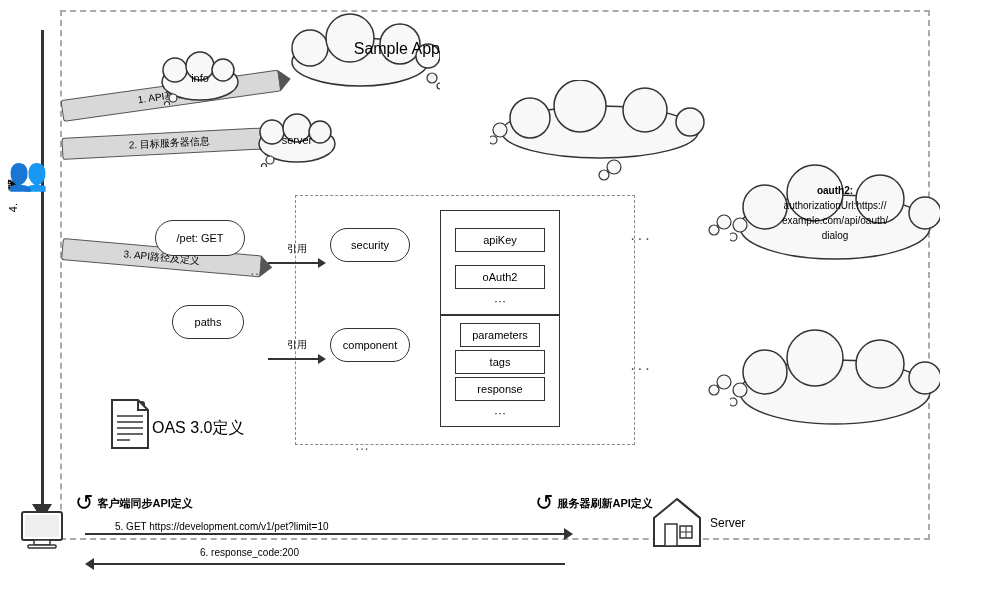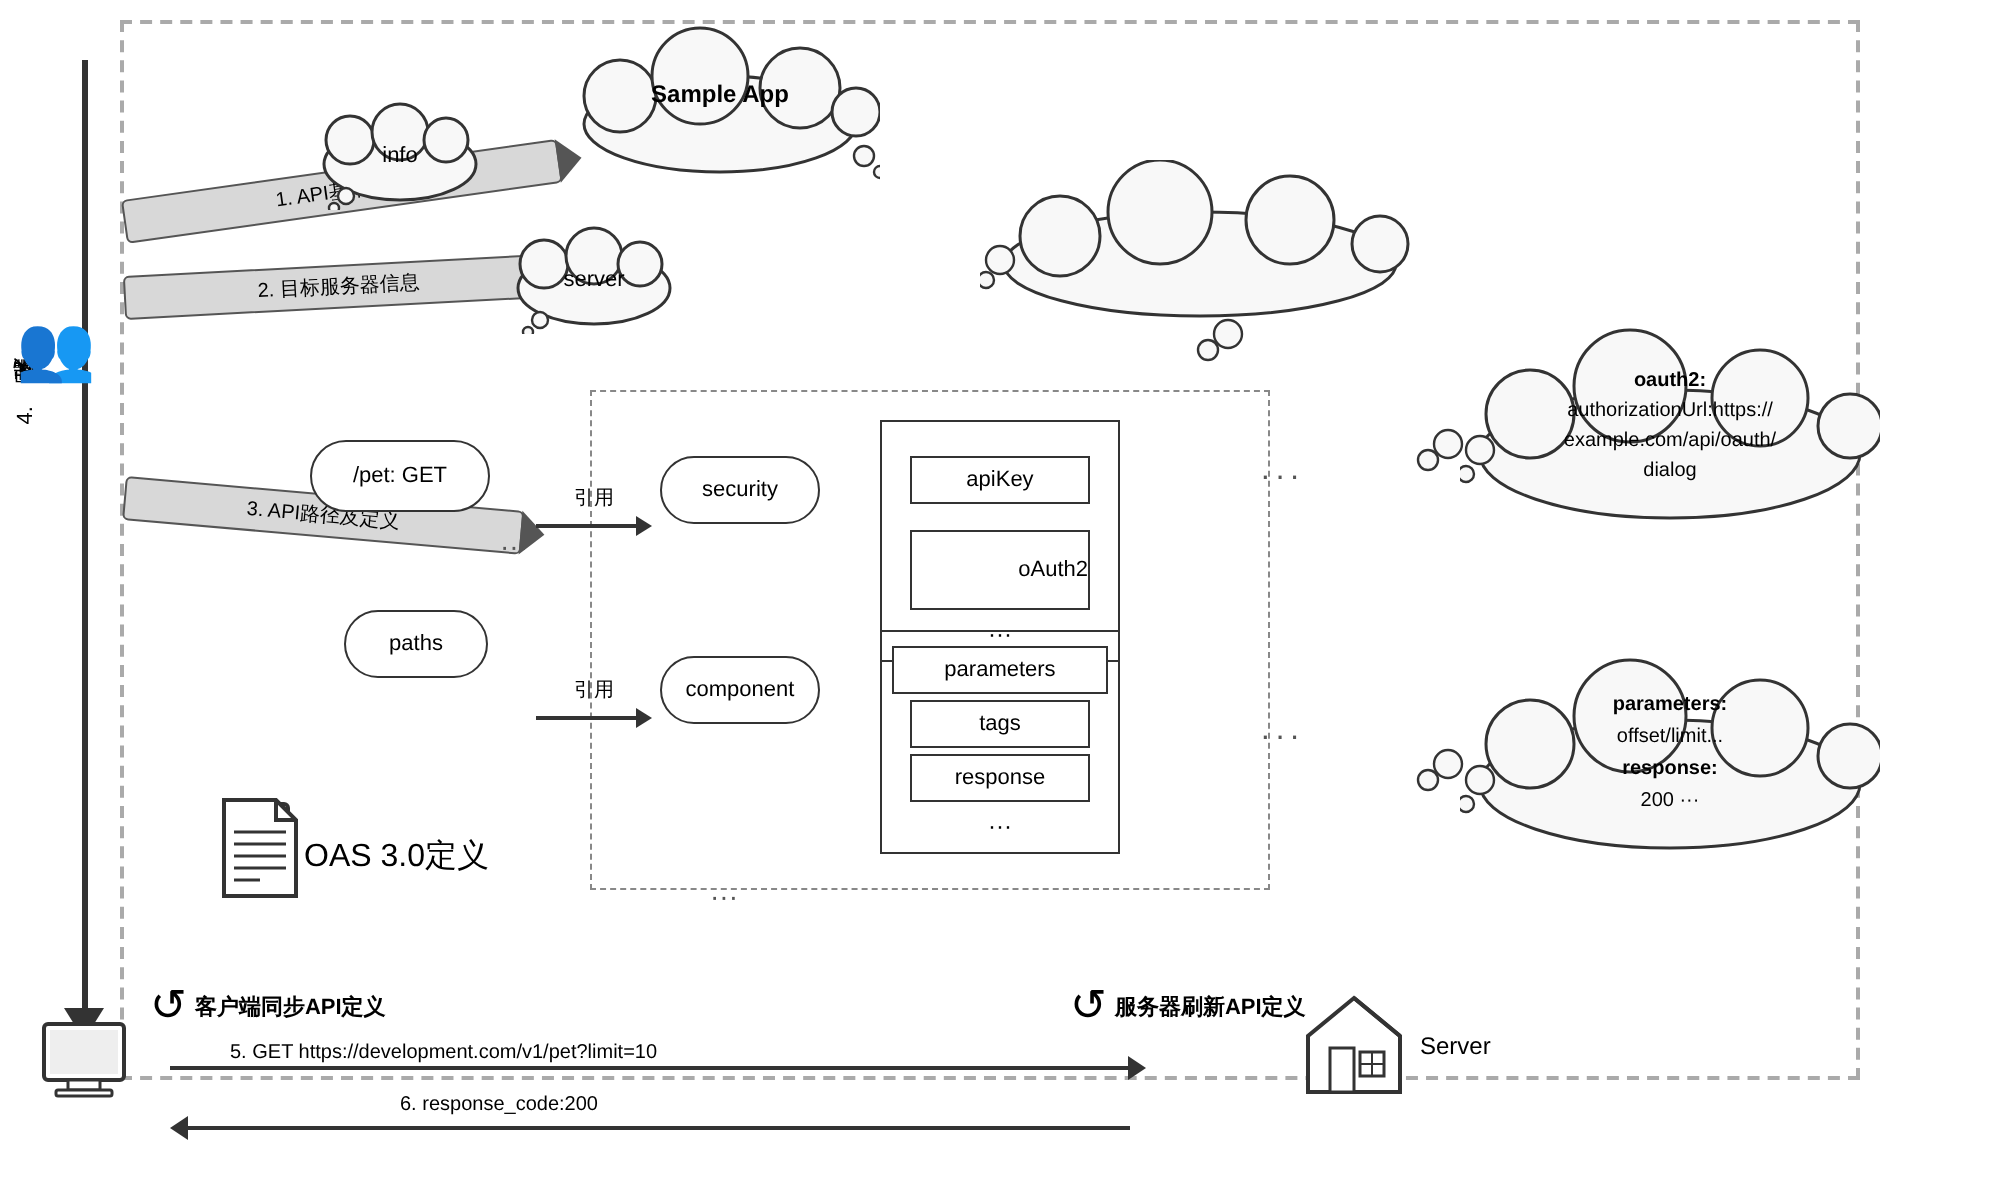--- a/index.html
+++ b/index.html
@@ -110,21 +110,21 @@
   <svg width="160" height="80" viewBox="0 0 160 80">
     <ellipse cx="80" cy="52" rx="68" ry="24" fill="#f8f8f8" stroke="#333" stroke-width="1.5"></ellipse>
     <circle cx="30" cy="38" r="18" fill="#f8f8f8" stroke="#333" stroke-width="1.5"></circle>
     <circle cx="70" cy="28" r="24" fill="#f8f8f8" stroke="#333" stroke-width="1.5"></circle>
     <circle cx="120" cy="34" r="20" fill="#f8f8f8" stroke="#333" stroke-width="1.5"></circle>
     <circle cx="148" cy="46" r="12" fill="#f8f8f8" stroke="#333" stroke-width="1.5"></circle>
 
     <circle cx="152" cy="68" r="5" fill="#f8f8f8" stroke="#333" stroke-width="1.2"></circle>
     <circle cx="160" cy="76" r="3" fill="#f8f8f8" stroke="#333" stroke-width="1.2"></circle>
   </svg>
-  <span style="position:absolute; top:30px; left:0; width:160px; text-align:center; font-size:12px;font-weight:bold;">Sample App</span>
+  <span style="position:absolute; top:30px; left:0; width:160px; text-align:right; font-size:16px;">Sample App</span>
 </div>
 
 <div style="position:absolute; left:490px; top:80px; width:220px; height:80px;">
   <svg width="220" height="80" viewBox="0 0 220 80">
     <ellipse cx="110" cy="52" rx="98" ry="26" fill="#f8f8f8" stroke="#333" stroke-width="1.5"></ellipse>
     <circle cx="40" cy="38" r="20" fill="#f8f8f8" stroke="#333" stroke-width="1.5"></circle>
     <circle cx="90" cy="26" r="26" fill="#f8f8f8" stroke="#333" stroke-width="1.5"></circle>
     <circle cx="155" cy="30" r="22" fill="#f8f8f8" stroke="#333" stroke-width="1.5"></circle>
     <circle cx="200" cy="42" r="14" fill="#f8f8f8" stroke="#333" stroke-width="1.5"></circle>
     <circle cx="10" cy="50" r="7" fill="#f8f8f8" stroke="#333" stroke-width="1.2"></circle>
@@ -153,26 +153,20 @@
 <div style="position:absolute; left:730px; top:320px; width:210px; height:110px;">
   <svg width="210" height="110" viewBox="0 0 210 110">
     <ellipse cx="105" cy="72" rx="95" ry="32" fill="#f8f8f8" stroke="#333" stroke-width="1.5"></ellipse>
     <circle cx="35" cy="52" r="22" fill="#f8f8f8" stroke="#333" stroke-width="1.5"></circle>
     <circle cx="85" cy="38" r="28" fill="#f8f8f8" stroke="#333" stroke-width="1.5"></circle>
     <circle cx="150" cy="44" r="24" fill="#f8f8f8" stroke="#333" stroke-width="1.5"></circle>
     <circle cx="195" cy="58" r="16" fill="#f8f8f8" stroke="#333" stroke-width="1.5"></circle>
     <circle cx="10" cy="70" r="7" fill="#f8f8f8" stroke="#333" stroke-width="1.2"></circle>
     <circle cx="3" cy="82" r="4" fill="#f8f8f8" stroke="#333" stroke-width="1.2"></circle>
   </svg>
-  <div style="position:absolute; top:25px; left:10px; width:190px; text-align:center; font-size:10px; line-height:1.6;">
-    <strong>parameters:</strong><br>
-    offset/limit...<br>
-    <strong>response:</strong><br>
-    200 ···
-  </div>
 </div>
 
 <div class="rounded-box" style="left:155px; top:220px; width:90px; height:36px;">
   <span>/pet: GET</span>
 </div>
 
 <div class="rounded-box" style="left:172px; top:305px; width:72px; height:34px;">
   <span>paths</span>
 </div>
 
@@ -185,28 +179,28 @@
 </div>
 
 <div class="rounded-box" style="left:330px; top:328px; width:80px; height:34px;">
   <span>component</span>
 </div>
 
 <div style="position:absolute; left:440px; top:210px; width:120px; border:1.5px solid #333; padding:4px;">
   <div class="rect-box" style="position:relative; width:90px; height:24px; margin:13px auto;">
     <span>apiKey</span>
   </div>
-  <div class="rect-box" style="position:relative; width:90px; height:40px; margin:3px auto;justify-content:flex-end;">
+  <div class="rect-box" style="position:relative; width:90px; height:24px; margin:3px auto;">
     <span>oAuth2</span>
   </div>
   <div style="text-align:center; font-size:12px; padding:2px;">···</div>
 </div>
 
 <div style="position:absolute; left:440px; top:315px; width:120px; border:1.5px solid #333; padding:4px;">
-  <div class="rect-box" style="position:relative; width:108px; height:24px; margin:3px auto;text-align:right;">
+  <div class="rect-box" style="position:relative; width:80px; height:24px; margin:3px auto;text-align:right;">
     <span>parameters</span>
   </div>
   <div class="rect-box" style="position:relative; width:90px; height:24px; margin:3px auto;">
     <span>tags</span>
   </div>
   <div class="rect-box" style="position:relative; width:90px; height:24px; margin:3px auto;">
     <span>response</span>
   </div>
   <div style="text-align:center; font-size:12px; padding:2px;">···</div>
 </div>

